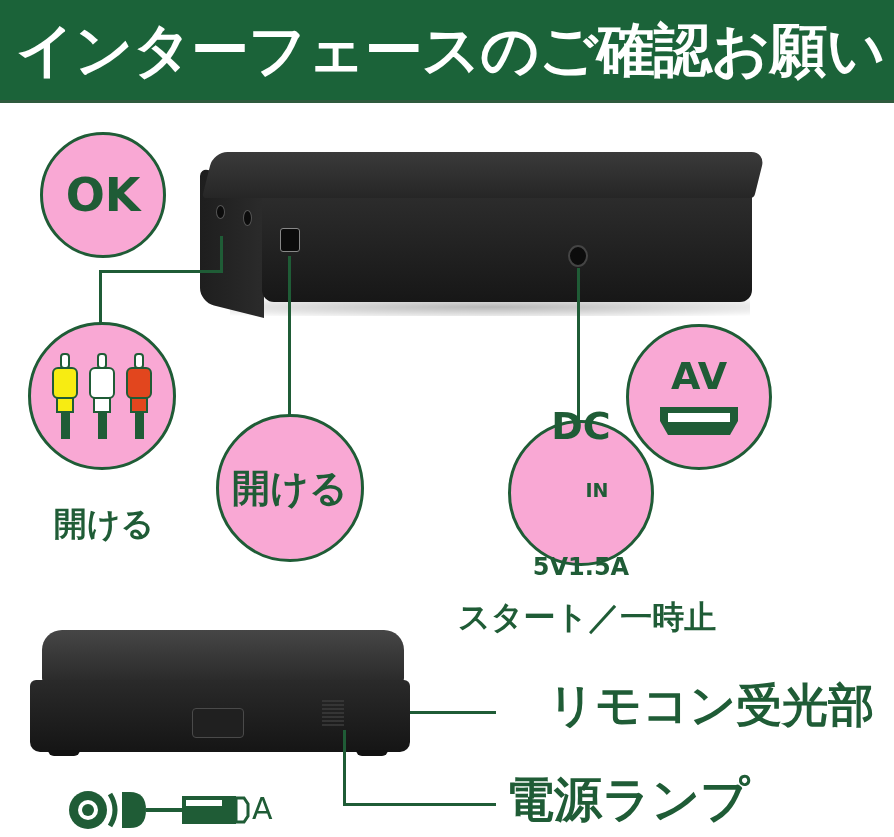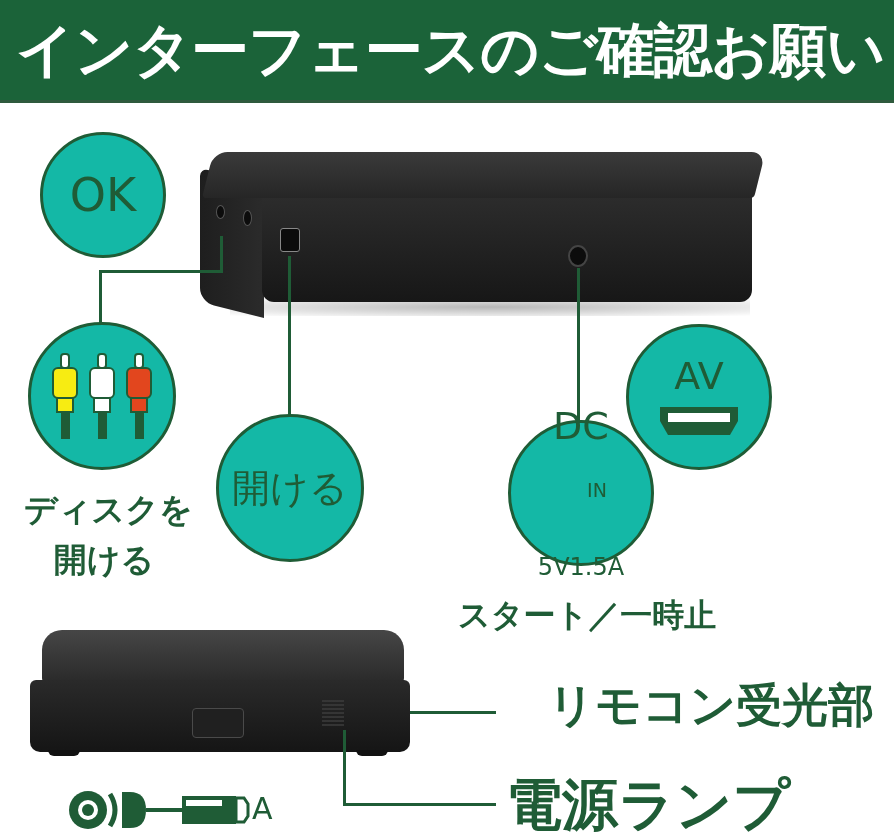--- a/index.html
+++ b/index.html
@@ -2,23 +2,23 @@
 <html><head>
 <meta charset="utf-8">
 <style>
   html, body { margin:0; padding:0; }
   body { width:894px; height:837px; background:#ffffff; position:relative; overflow:hidden;
          font-family:"DejaVu Sans", sans-serif; }
   .banner { position:absolute; left:0; top:0; width:894px; height:100px; background:#1b6339;
             border-bottom:3px solid #2f5a3d; display:flex; align-items:center; }
   .banner h1 { margin:0; padding-left:16px; color:#fff; font-size:58px; font-weight:bold;
                letter-spacing:-1px; white-space:nowrap; line-height:1; }
-  .circle { position:absolute; border:3px solid #1f5c36; border-radius:50%; background:#14b8a6;
+  .circle { position:absolute; border:3px solid #1f5c36; border-radius:50%; background:#f9a8d4;
             box-sizing:border-box; display:flex; flex-direction:column; align-items:center;
-            justify-content:center; color:#1f5c36; font-weight:normal; }
+            justify-content:center; color:#1f5c36; font-weight:bold; }
   .line { position:absolute; background:#1f5c36; }
   .label { position:absolute; color:#1f5c36; font-weight:bold; white-space:nowrap; line-height:1.1; }
 
   
   .dev1-top { position:absolute; left:202px; top:152px; width:552px; height:46px;
               background:linear-gradient(180deg,#3a3a3a,#262626); border-radius:14px 14px 4px 4px;
               transform:skewX(-14deg); transform-origin:left bottom; }
   .dev1-front { position:absolute; left:262px; top:192px; width:490px; height:110px;
                 background:linear-gradient(180deg,#2d2d2d,#171717); border-radius:0 0 12px 12px; }
   .dev1-side { position:absolute; left:200px; top:168px; width:64px; height:134px;
@@ -74,21 +74,20 @@
       <rect x="47" y="52" width="16" height="14" fill="#fff"></rect>
       <rect x="52" y="66" width="7" height="26" fill="#1f5c36"></rect>
       <rect x="88" y="8" width="8" height="14" fill="#fff" rx="3"></rect>
       <rect x="80" y="22" width="24" height="30" rx="5" fill="#e2461e"></rect>
       <rect x="84" y="52" width="16" height="14" fill="#e2461e"></rect>
       <rect x="89" y="66" width="7" height="26" fill="#1f5c36"></rect>
     </g>
   </svg>
 </div>
 <div class="label" style="left:24px;top:492px;font-size:33px;text-align:center;width:160px;">
-  <div>ディスクを</div>
   <div style="margin-top:14px;">開ける</div>
 </div>
 
 <div class="circle" style="left:216px;top:414px;width:148px;height:148px;font-size:38px;">
   <span>開ける</span>
 </div>
 
 <div class="circle" style="left:508px;top:420px;width:146px;height:146px;line-height:1;gap:34px;">
   <span style="font-size:38px;">DC</span>
   <span style="font-size:19px;margin-top:2px;margin-left:32px;">IN</span>
@@ -105,28 +104,28 @@
 
 <div>
   <div class="dev2-top"></div>
   <div class="dev2-front"></div>
   <div style="position:absolute;left:192px;top:708px;width:50px;height:28px;border:1px solid #4a4a4a;border-radius:4px;background:#202020;"></div>
   <div style="position:absolute;left:322px;top:700px;width:22px;height:26px;background:repeating-linear-gradient(0deg,#3a3a3a 0 2px,transparent 2px 4px);opacity:0.8;"></div>
   <div style="position:absolute;left:48px;top:750px;width:32px;height:6px;background:#111;border-radius:0 0 6px 6px;"></div>
   <div style="position:absolute;left:356px;top:750px;width:32px;height:6px;background:#111;border-radius:0 0 6px 6px;"></div>
 </div>
 
-<div class="label" style="left:458px;top:600px;font-size:32px;font-family:Liberation Mono, monospace;">スタート／一時止</div>
+<div class="label" style="left:458px;top:600px;font-size:32px;">スタート／一時止</div>
 
 <div class="line" style="left:410px;top:711px;width:86px;height:3px;"></div>
 <div class="label" style="left:508px;top:680px;font-size:46px;margin-left:40px;">リモコン受光部</div>
 
 <div class="line" style="left:343px;top:730px;width:3px;height:76px;"></div>
 <div class="line" style="left:343px;top:803px;width:153px;height:3px;"></div>
-<div class="label" style="left:506px;top:774px;font-size:56px;">電源ランプ</div>
+<div class="label" style="left:506px;top:774px;font-size:48px;font-family:Liberation Serif, serif;">電源ランプ</div>
 
 <svg width="210" height="48" viewBox="0 0 210 48" style="position:absolute;left:66px;top:786px;">
   <circle cx="22" cy="24" r="19" fill="#1f5c36"></circle>
   <circle cx="22" cy="24" r="10" fill="#fff"></circle>
   <circle cx="22" cy="24" r="6" fill="#1f5c36"></circle>
   <path d="M44 8 Q54 24 44 40" stroke="#1f5c36" stroke-width="5" fill="none"></path>
   <path d="M56 6 H64 Q80 6 80 24 Q80 42 64 42 H56 Z" fill="#1f5c36"></path>
   <rect x="80" y="22" width="36" height="4" fill="#1f5c36"></rect>
   <rect x="116" y="10" width="54" height="28" fill="#1f5c36"></rect>
   <rect x="120" y="14" width="36" height="6" fill="#fff"></rect>

